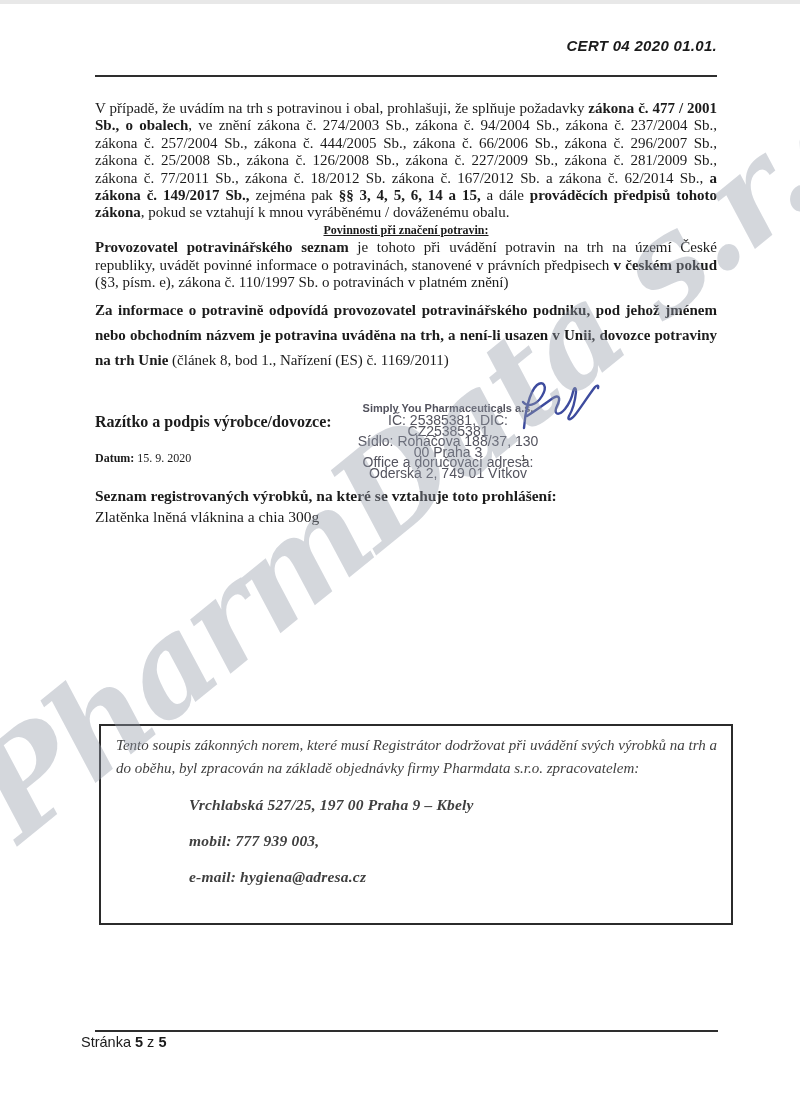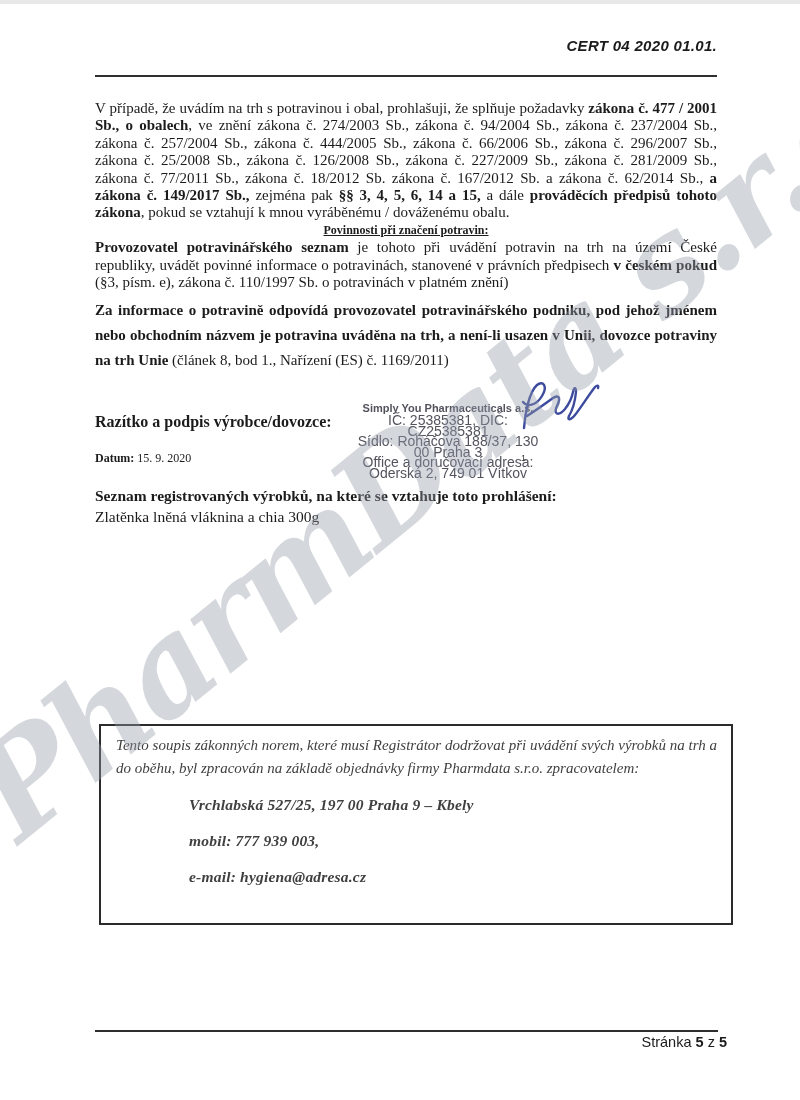--- a/index.html
+++ b/index.html
@@ -56,21 +56,21 @@
   .info-box {
     position:absolute; top:720px; left:99px; width:634px; height:201px;
     border:2px solid #2b2b2b; z-index:1;
     font-family:Liberation Serif, serif; font-style:italic; color:#404040;
   }
   .box-intro { margin:8px 14px 0 15px; font-size:15px; line-height:23px; text-align:justify; }
   .box-line { margin:16px 0 0 88px; font-size:15.5px; font-weight:bold; letter-spacing:0.2px; }
   .box-line + .box-line { margin-top:18px; }
 
   .footer-text {
-    position:absolute; top:1030px; left:104px; width:623px; text-align:right;
+    position:absolute; top:1030px; left:81px; width:623px; text-align:left;
     font-family:"Liberation Sans", sans-serif; font-size:14.5px;
   }
 </style>
 </head>
 <body>
 
 <div class="page">
 
   <div class="doc-code">CERT  04 2020 01.01.</div>
   <div class="rule rule-top"></div>

